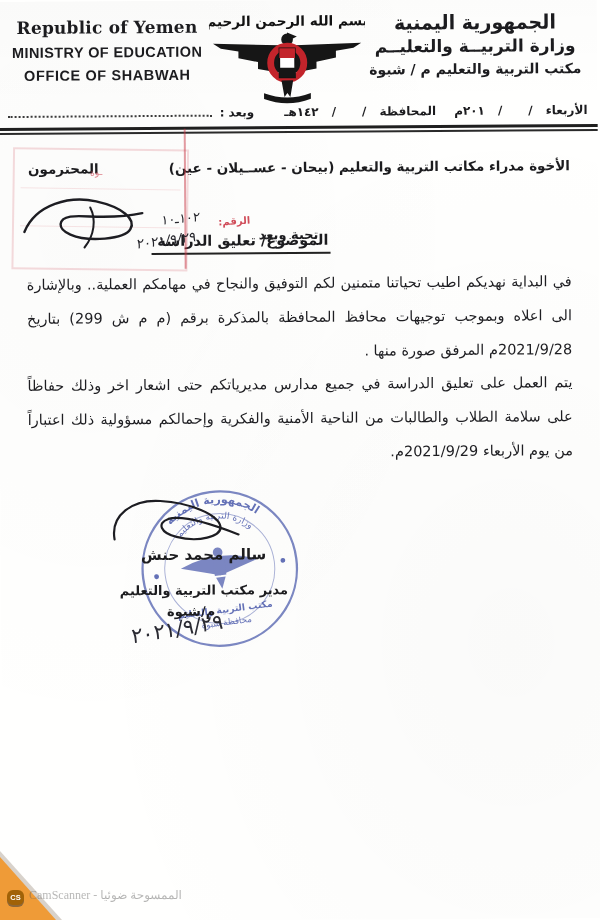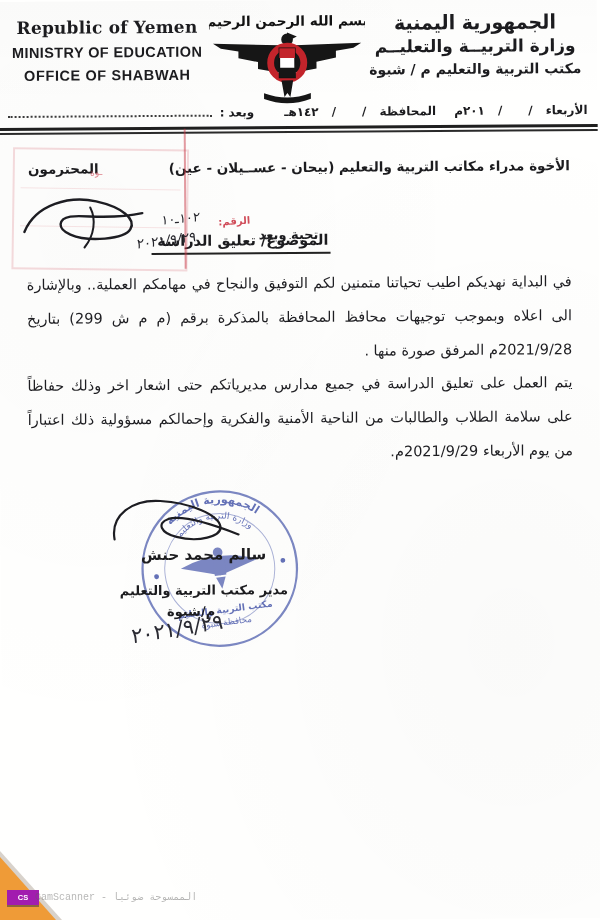--- a/index.html
+++ b/index.html
@@ -80,25 +80,25 @@
   .sg-office{position:absolute;left:115px;top:603px;width:150px;text-align:center;
     font-weight:bold;font-size:13px;direction:rtl;}
   .hw-date{position:absolute;left:86px;top:616px;width:180px;font-size:21px;
     color:#2b2b33;transform:rotate(-9deg) skewX(-6deg);letter-spacing:3px;direction:rtl;text-align:center;}
 
   
   .tri-shadow{position:absolute;bottom:0;left:0;width:0;height:0;
     border-bottom:69px solid rgba(125,105,85,.30);border-right:62px solid transparent;}
   .tri{position:absolute;bottom:0;left:0;width:0;height:0;
     border-bottom:63px solid #ef9b37;border-right:56px solid transparent;}
-  .cs-badge{position:absolute;left:7px;bottom:15px;width:32px;height:15px;background:#a21caf;
-    border-radius:0;color:#fff;font-size:7.5px;font-weight:bold;text-align:center;line-height:15px;
+  .cs-badge{position:absolute;left:7px;bottom:15px;width:17px;height:15px;background:#a16207;
+    border-radius:6px;color:#fff;font-size:7.5px;font-weight:bold;text-align:center;line-height:15px;
     font-family:"Liberation Sans", sans-serif;box-shadow:0 2px 0 rgba(60,60,60,.55);}
-  .wm-text{position:absolute;left:29px;bottom:17px;font-size:10px;color:rgba(95,95,95,.45);
-    font-family:Liberation Mono, monospace;white-space:nowrap;margin-left:6px;}
+  .wm-text{position:absolute;left:29px;bottom:17px;font-size:12px;color:rgba(95,95,95,.45);
+    font-family:Liberation Serif, serif;white-space:nowrap;}
 </style>
 </head>
 <body>
 
 <div class="page">
   <div class="texture"></div>
 
   <div class="hdr-en">
     <div class="l1">Republic of Yemen</div>
     <div class="l2">MINISTRY OF EDUCATION</div>

